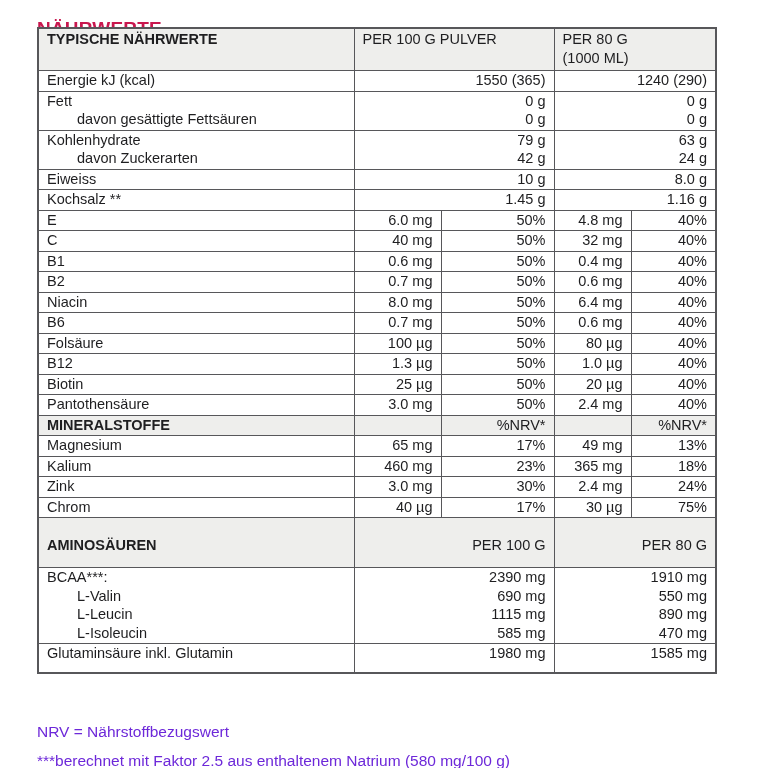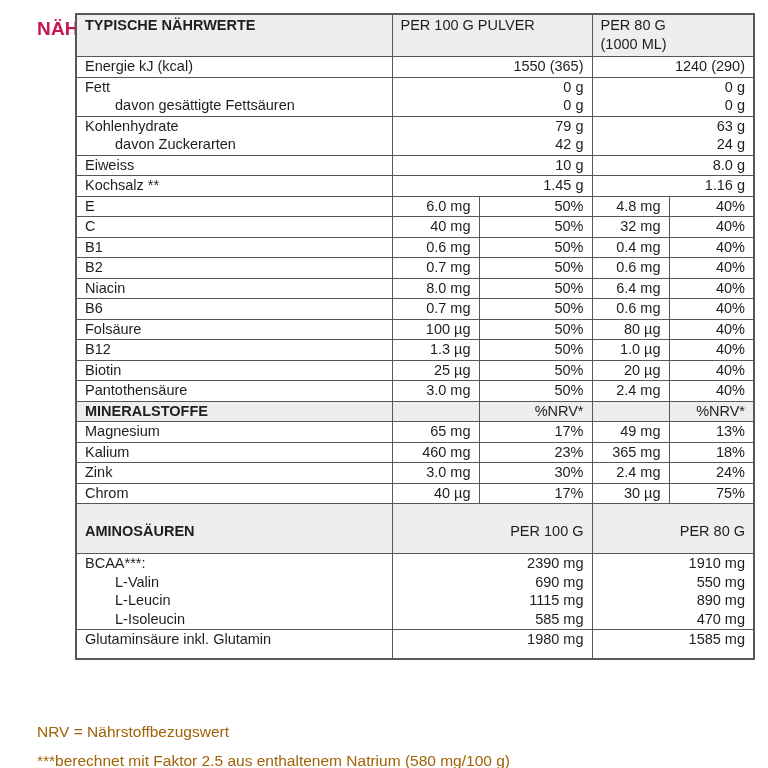--- a/index.html
+++ b/index.html
@@ -24,26 +24,25 @@
     top: 18px;
     margin: 0;
     font-size: 19px;
     font-weight: bold;
     letter-spacing: 0.2px;
     color: #c8174e;
   }
   table.nutri {
     position: absolute;
     left: 37px;
-    top: 13px;
+    top: 27px;
     width: 678px;
     border-collapse: collapse;
     table-layout: fixed;
     border: 2px solid #57575a;
-    margin-left: 38px;
   }
   table.nutri td {
     border: 1px solid #57575a;
     font-size: 14.5px;
     line-height: 18.5px;
     padding: 0px 8px 1px 8px;
     vertical-align: middle;
     white-space: nowrap;
     overflow: hidden;
   }
@@ -60,21 +59,21 @@
   .footnotes {
     position: absolute;
     left: 37px;
     top: 722px;
     width: 700px;
   }
   .footnote {
     font-size: 15.5px;
     line-height: 19px;
     margin: 0 0 10px 0;
-    color: #a16207;
+    color: #6d28d9;
   }
 </style>
 </head>
 <body>
 
 <div class="page">
 
   <h1 class="title">NÄHRWERTE</h1>
 
   <table class="nutri">

